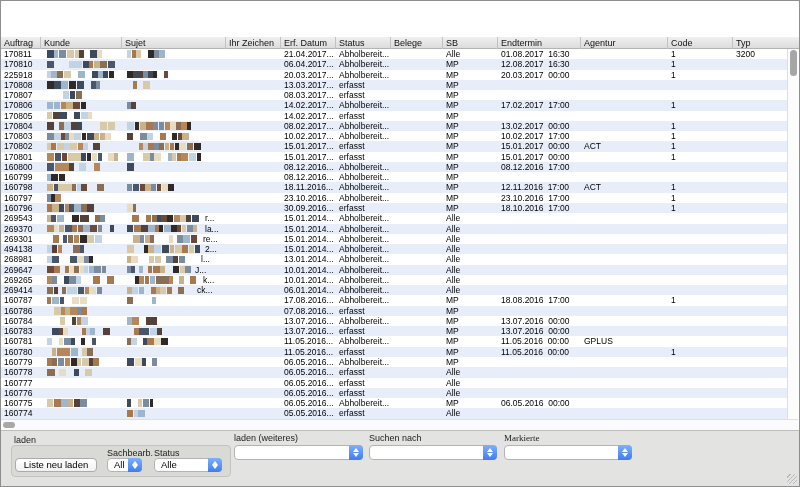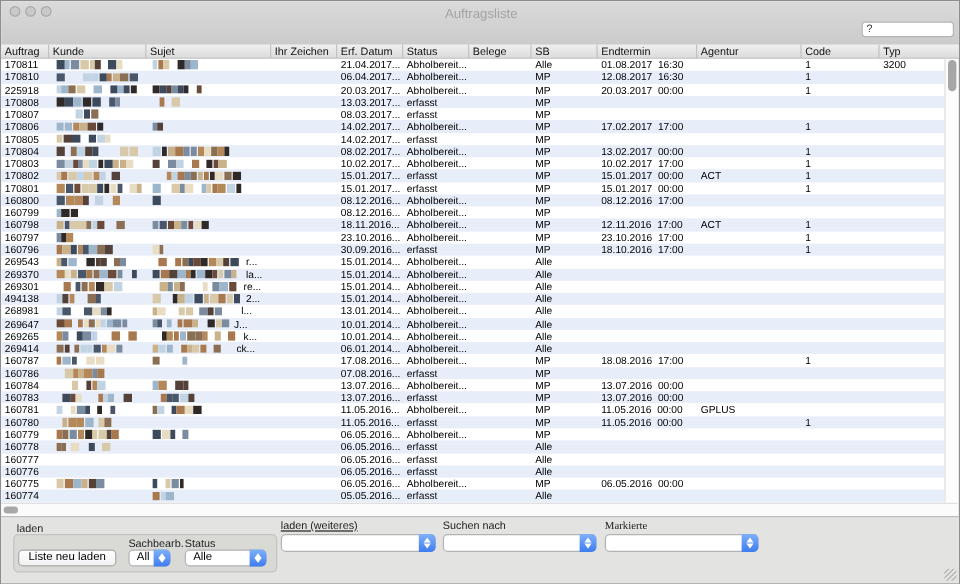--- a/index.html
+++ b/index.html
@@ -75,27 +75,20 @@
   .stepper .up{top:22%;border-bottom:4px solid #fff;}
   .stepper .dn{bottom:22%;border-top:4px solid #fff;}
   #resize-grip{position:absolute;right:2px;bottom:2px;width:10px;height:10px;
     background:repeating-linear-gradient(135deg,transparent 0 2px,#b9b9b9 2px 3px);}
 </style>
 </head>
 <body>
 
 <div id="window">
 
-  <div id="chrome">
-    <div class="tl" id="tl-close"></div>
-    <div class="tl" id="tl-min"></div>
-    <div class="tl" id="tl-zoom"></div>
-    <div id="win-title">Auftragsliste</div>
-    <div id="searchbox">?</div>
-  </div>
 
   <div id="thead">
       <div class="hcell" style="left: 0px; width: 40px;">Auftrag</div>
       <div class="hcell" style="left: 40px; width: 81px;">Kunde</div>
       <div class="hcell" style="left: 121px; width: 104px;">Sujet</div>
       <div class="hcell" style="left: 225px; width: 55px;">Ihr Zeichen</div>
       <div class="hcell" style="left: 280px; width: 55px;">Erf. Datum</div>
       <div class="hcell" style="left: 335px; width: 55px;">Status</div>
       <div class="hcell" style="left: 390px; width: 52px;">Belege</div>
       <div class="hcell" style="left: 442px; width: 55px;">SB</div>
@@ -1012,21 +1005,21 @@
 
     <div class="flabel" style="left:153px;top:17px;">Status</div>
     <div class="popup" style="left:153px;top:27px;width:68px;height:14px;">
       <span class="val">Alle</span>
       <span class="stepper">
           <span class="up"></span>
           <span class="dn"></span>
         </span>
     </div>
 
-    <div class="flabel" style="left:233px;top:2px;text-decoration:underline;">laden (weiteres)</div>
+    <div class="flabel" style="left:233px;top:2px;">laden (weiteres)</div>
     <div class="popup" style="left:233px;top:14px;width:129px;height:15px;">
       <span class="val"></span>
       <span class="stepper">
           <span class="up"></span>
           <span class="dn"></span>
         </span>
     </div>
 
     <div class="flabel" style="left:368px;top:2px;">Suchen nach</div>
     <div class="popup" style="left:368px;top:14px;width:128px;height:15px;">

